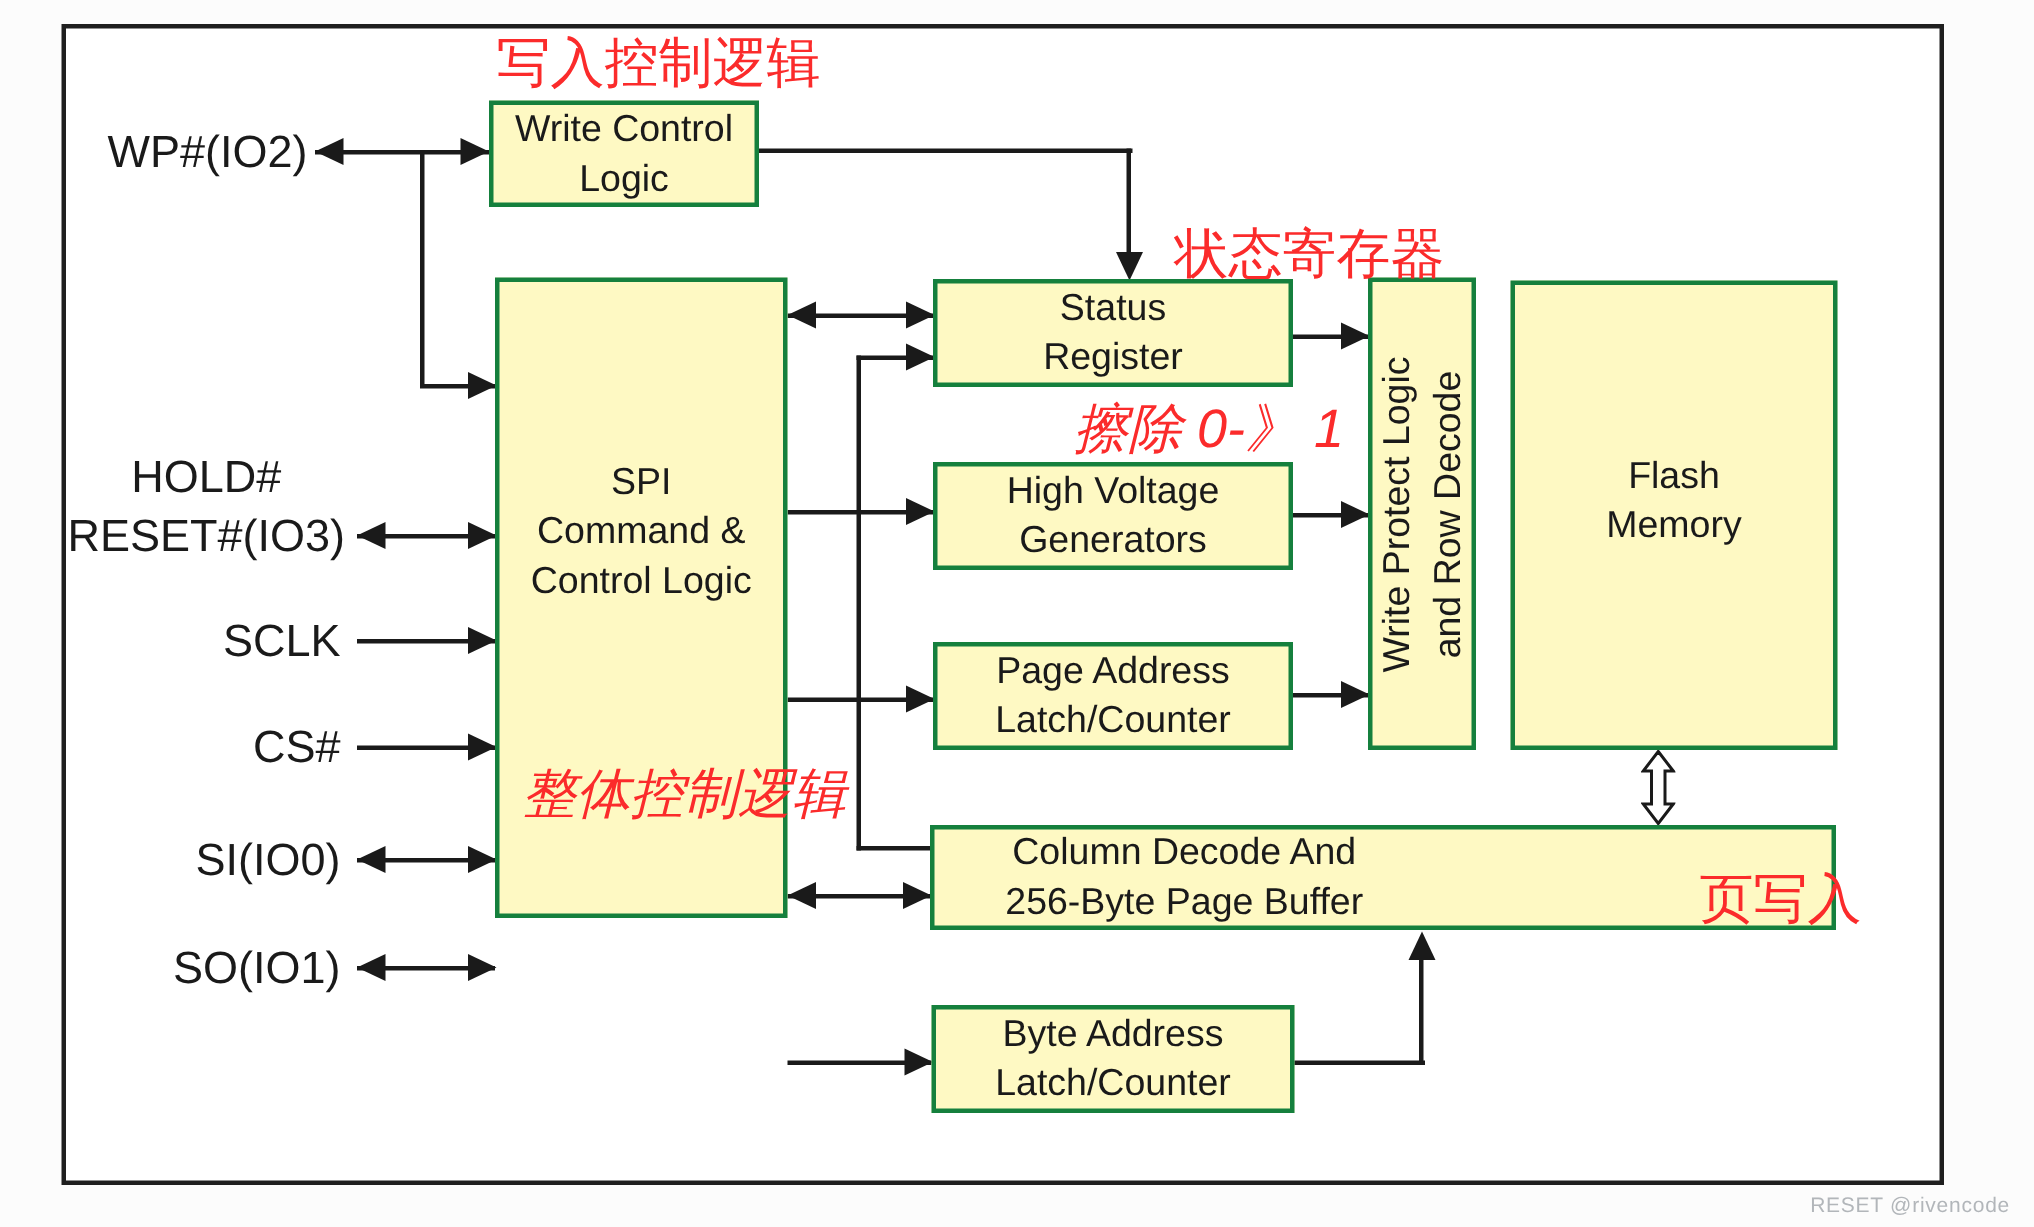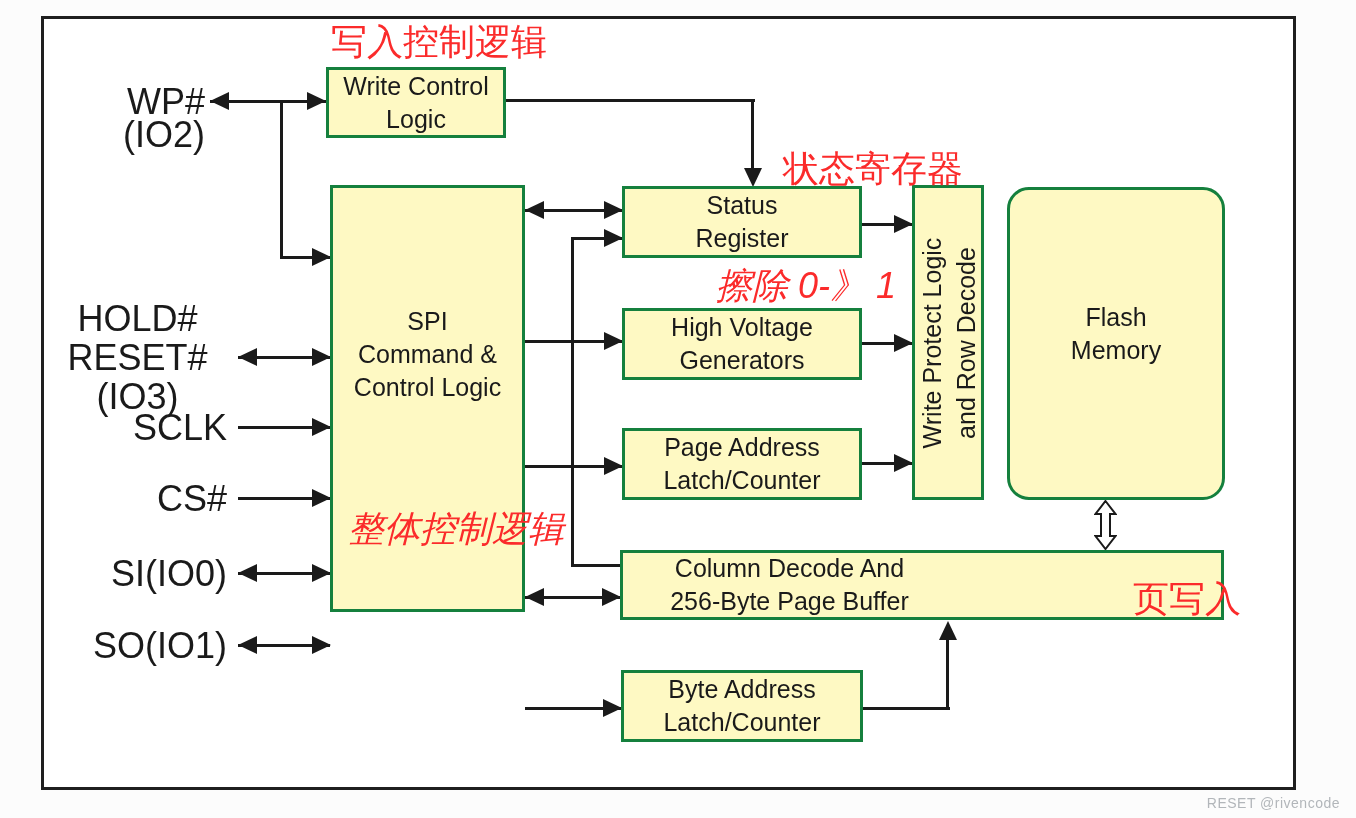--- a/index.html
+++ b/index.html
@@ -3,34 +3,34 @@
 <meta charset="utf-8">
 <style>
   html,body{margin:0;padding:0;background:#fbfbfb;}
   .stage{position:relative;width:1356px;height:818px;background:#fcfcfc;
          font-family:"Liberation Sans","DejaVu Sans",sans-serif;color:#1a1a1a;overflow:hidden;}
   .frame{position:absolute;left:41px;top:16px;width:1255px;height:774px;
          border:3px solid #1f1f1f;background:#ffffff;box-sizing:border-box;}
   .box{position:absolute;box-sizing:border-box;border:3px solid #15803d;background:#fef9c3;
        display:flex;align-items:center;justify-content:center;text-align:center;
        font-size:25px;line-height:33px;white-space:pre-line;}
-  .label{position:absolute;font-size:36px;line-height:33px;white-space:pre-line;}
+  .label{position:absolute;font-size:30px;line-height:33px;white-space:pre-line;}
   .r{text-align:right;} .c{text-align:center;}
   .hl{position:absolute;height:3px;background:#1a1a1a;}
   .vl{position:absolute;width:3px;background:#1a1a1a;}
   .ar{position:absolute;width:0;height:0;}
   .ar.ar-r{border-top:9px solid transparent;border-bottom:9px solid transparent;border-left:19px solid #1a1a1a;}
   .ar.ar-l{border-top:9px solid transparent;border-bottom:9px solid transparent;border-right:19px solid #1a1a1a;}
   .ar.ar-d{border-left:9px solid transparent;border-right:9px solid transparent;border-top:19px solid #1a1a1a;}
   .ar.ar-u{border-left:9px solid transparent;border-right:9px solid transparent;border-bottom:19px solid #1a1a1a;}
   .note{position:absolute;color:#fb2b2b;font-size:36px;line-height:32px;white-space:nowrap;}
   .vtext{transform:rotate(-90deg);transform-origin:center;white-space:pre-line;
          text-align:center;font-size:25px;line-height:34px;width:315px;flex:none;}
   .wm{position:absolute;color:#b2b6ba;font-size:14px;letter-spacing:0.5px;}
-  .pad-b{padding-bottom:88px;} .pad-b-sm{padding-bottom:20px;border-radius:22px;} .pad-r{padding-right:265px;}
+  .pad-b{padding-bottom:88px;} .pad-b-sm{padding-bottom:20px;} .pad-r{padding-right:265px;}
 </style>
 </head>
 <body>
 
 <div class="stage">
   <div class="frame"></div>
 
   <div class="hl" style="left:210px;top:100px;width:116px;"></div>
   <div class="ar ar-l" style="left:210px;top:92px;"></div>
   <div class="ar ar-r" style="left:307px;top:92px;"></div>

